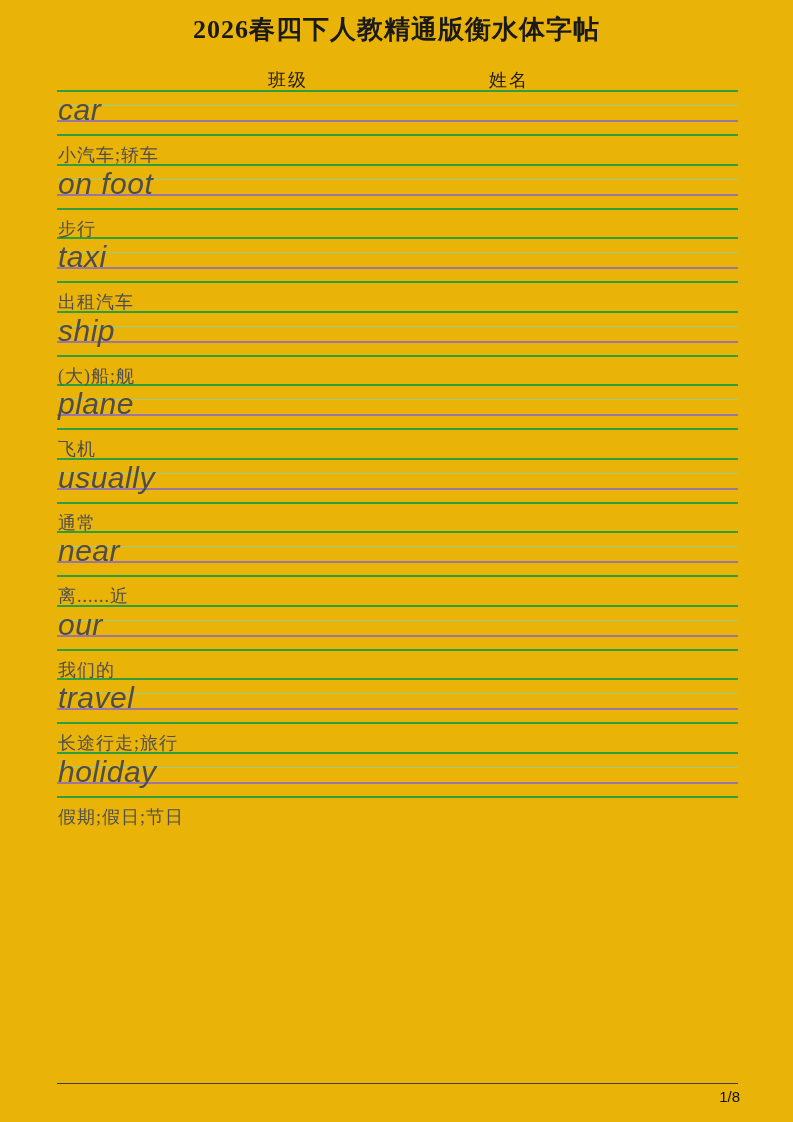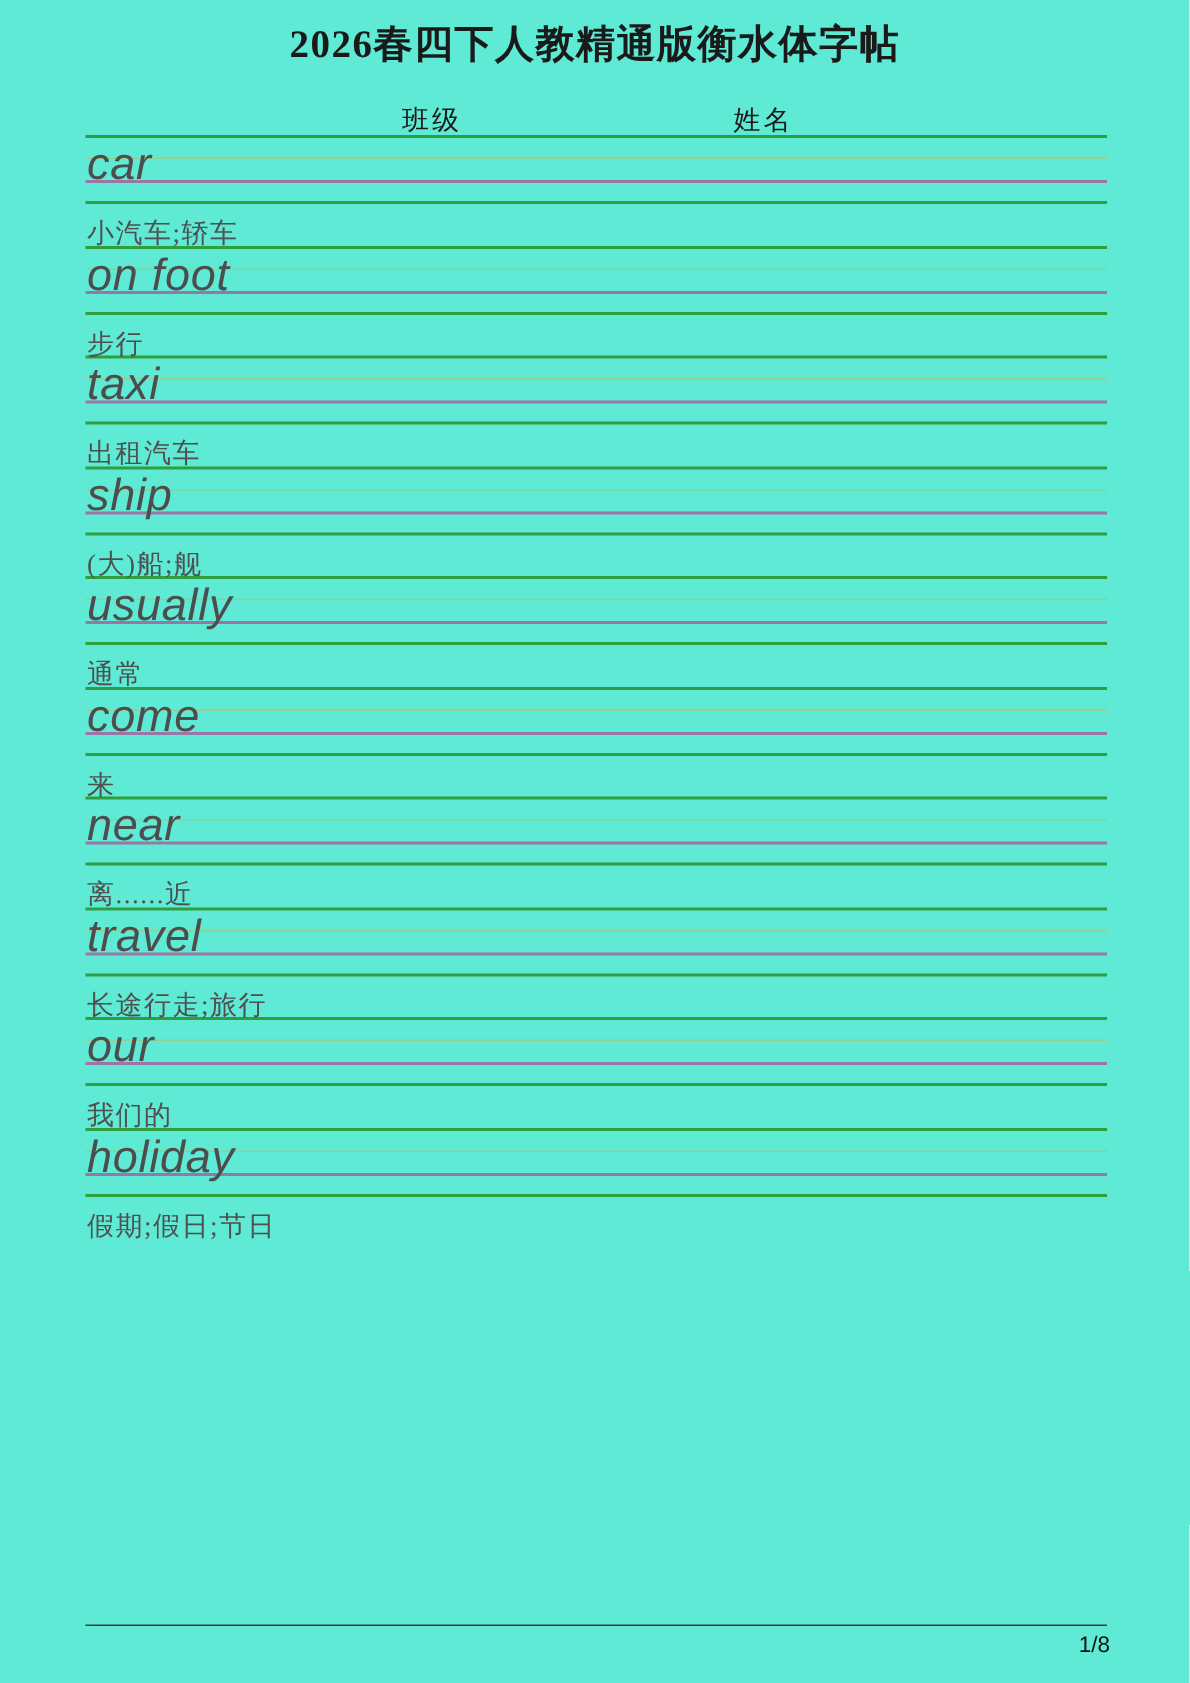--- a/index.html
+++ b/index.html
@@ -4,21 +4,21 @@
 <style>
   html, body {
     margin: 0;
     padding: 0;
     background: #ffffff;
   }
   .page {
     position: relative;
     width: 793px;
     height: 1122px;
-    background: #5eead4;
+    background: #eab308;
     overflow: hidden;
     font-family: "Liberation Sans", sans-serif;
   }
   .title {
     position: absolute;
     top: 12px;
     left: 0;
     width: 100%;
     margin: 0;
     text-align: center;
@@ -152,64 +152,64 @@
 
   <div class="word-row">
     <div class="guide-line line-top"></div>
     <div class="guide-line line-mid"></div>
     <div class="guide-line line-base"></div>
     <div class="guide-line line-bottom"></div>
     <span class="word">ship</span>
     <span class="meaning">(大)船;舰</span>
   </div>
 
+  <div class="word-row">
+    <div class="guide-line line-top"></div>
+    <div class="guide-line line-mid"></div>
+    <div class="guide-line line-base"></div>
+    <div class="guide-line line-bottom"></div>
+    <span class="word">plane</span>
+    <span class="meaning">飞机</span>
+  </div>
 
   <div class="word-row">
     <div class="guide-line line-top"></div>
     <div class="guide-line line-mid"></div>
     <div class="guide-line line-base"></div>
     <div class="guide-line line-bottom"></div>
     <span class="word">usually</span>
     <span class="meaning">通常</span>
   </div>
 
-  <div class="word-row">
-    <div class="guide-line line-top"></div>
-    <div class="guide-line line-mid"></div>
-    <div class="guide-line line-base"></div>
-    <div class="guide-line line-bottom"></div>
-    <span class="word">come</span>
-    <span class="meaning">来</span>
-  </div>
 
   <div class="word-row">
     <div class="guide-line line-top"></div>
     <div class="guide-line line-mid"></div>
     <div class="guide-line line-base"></div>
     <div class="guide-line line-bottom"></div>
     <span class="word">near</span>
     <span class="meaning">离......近</span>
   </div>
 
   <div class="word-row">
     <div class="guide-line line-top"></div>
     <div class="guide-line line-mid"></div>
     <div class="guide-line line-base"></div>
     <div class="guide-line line-bottom"></div>
+    <span class="word">our</span>
+    <span class="meaning">我们的</span>
+  </div>
+
+  <div class="word-row">
+    <div class="guide-line line-top"></div>
+    <div class="guide-line line-mid"></div>
+    <div class="guide-line line-base"></div>
+    <div class="guide-line line-bottom"></div>
     <span class="word">travel</span>
     <span class="meaning">长途行走;旅行</span>
-  </div>
-
-  <div class="word-row">
-    <div class="guide-line line-top"></div>
-    <div class="guide-line line-mid"></div>
-    <div class="guide-line line-base"></div>
-    <div class="guide-line line-bottom"></div>
-    <span class="word">our</span>
-    <span class="meaning">我们的</span>
   </div>
 
   <div class="word-row">
     <div class="guide-line line-top"></div>
     <div class="guide-line line-mid"></div>
     <div class="guide-line line-base"></div>
     <div class="guide-line line-bottom"></div>
     <span class="word">holiday</span>
     <span class="meaning">假期;假日;节日</span>
   </div>

